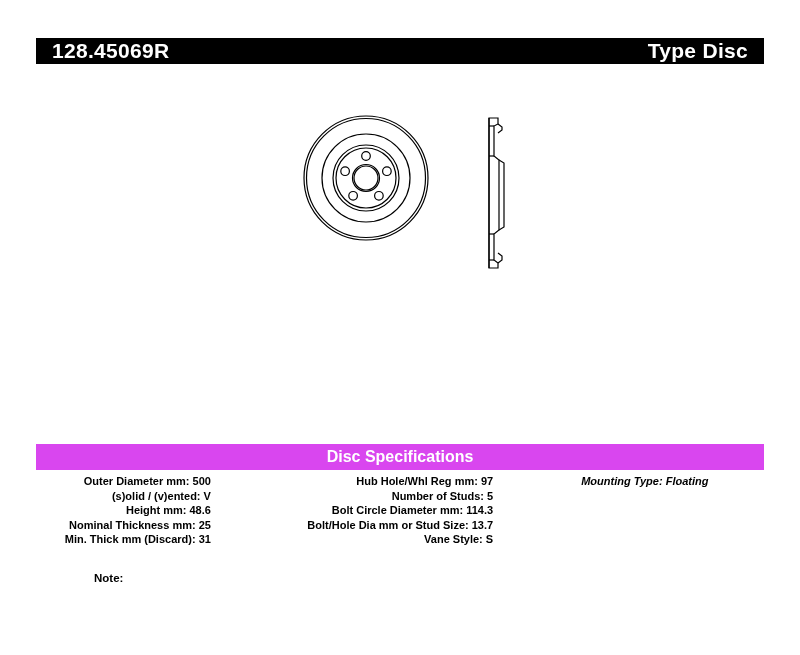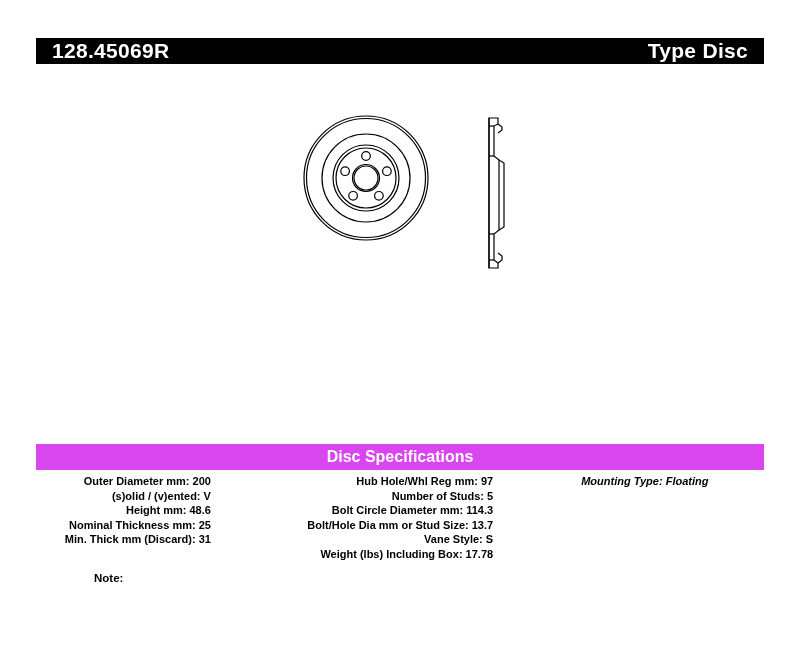--- a/index.html
+++ b/index.html
@@ -162,32 +162,31 @@
     </g>
   </svg>
 </div>
 
 <div class="specs-bar">
   <span class="specs-bar-title">Disc Specifications</span>
 </div>
 
 <div class="specs-wrap">
   <div class="col-left">
-    <div class="spec-line">Outer Diameter mm: 200</div>
+    <div class="spec-line">Outer Diameter mm: 500</div>
     <div class="spec-line">(s)olid / (v)ented: V</div>
     <div class="spec-line">Height mm: 48.6</div>
     <div class="spec-line">Nominal Thickness mm: 25</div>
     <div class="spec-line">Min. Thick mm (Discard): 31</div>
   </div>
   <div class="col-mid">
     <div class="spec-line">Hub Hole/Whl Reg mm: 97</div>
     <div class="spec-line">Number of Studs: 5</div>
     <div class="spec-line">Bolt Circle Diameter mm: 114.3</div>
     <div class="spec-line">Bolt/Hole Dia mm or Stud Size: 13.7</div>
     <div class="spec-line">Vane Style: S</div>
-    <div class="spec-line">Weight (lbs) Including Box: 17.78</div>
   </div>
   <div class="col-right">
     <div class="spec-line">Mounting Type: Floating</div>
   </div>
 </div>
 
 <div class="note">Note:</div>
 
 </body></html>

